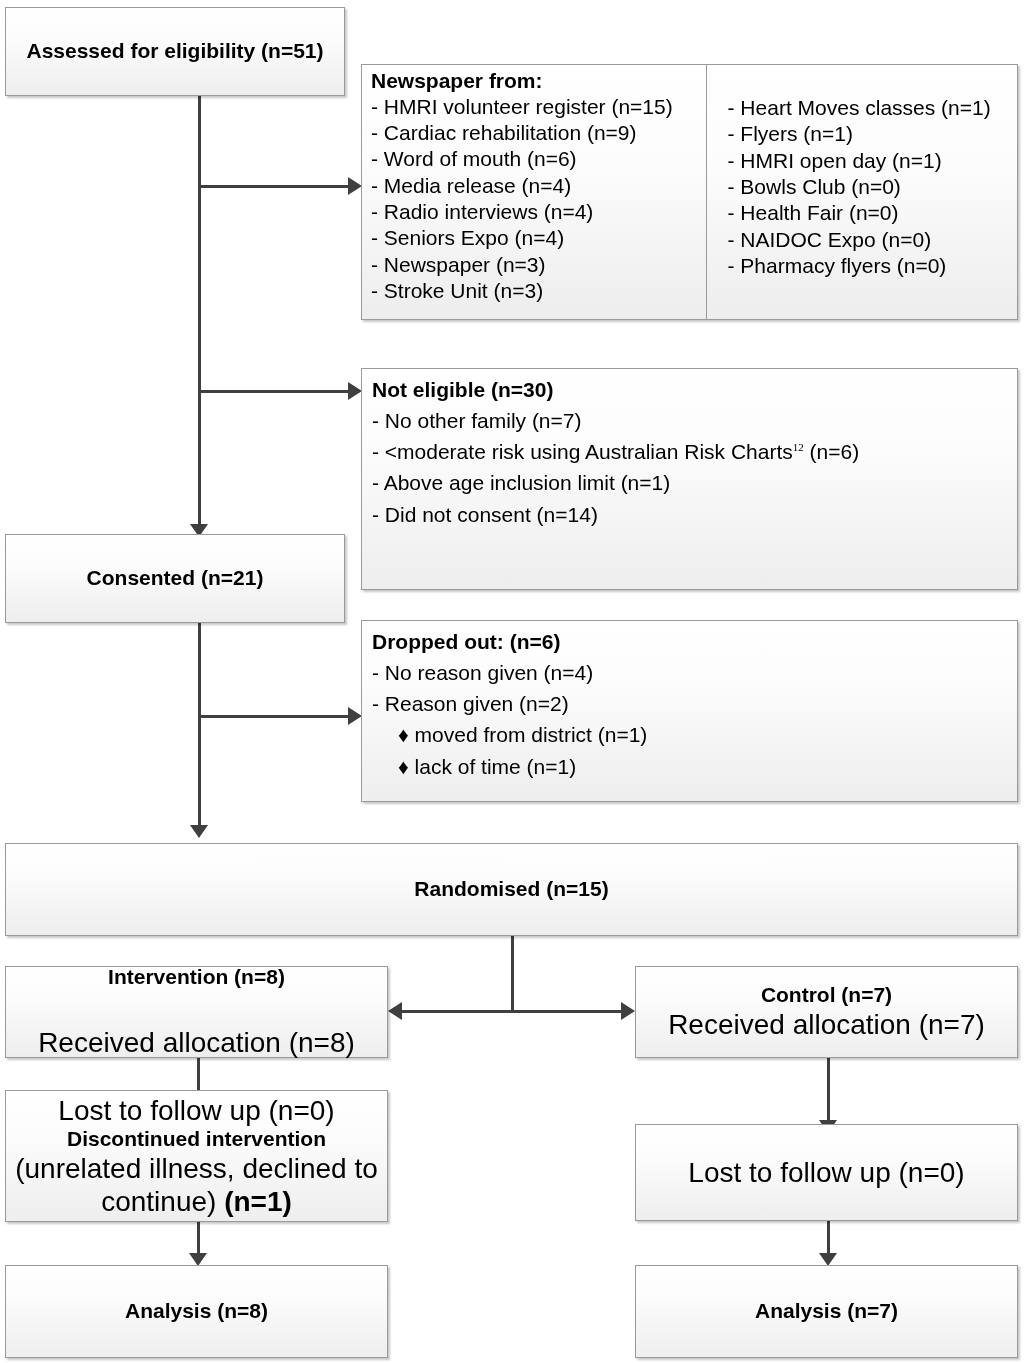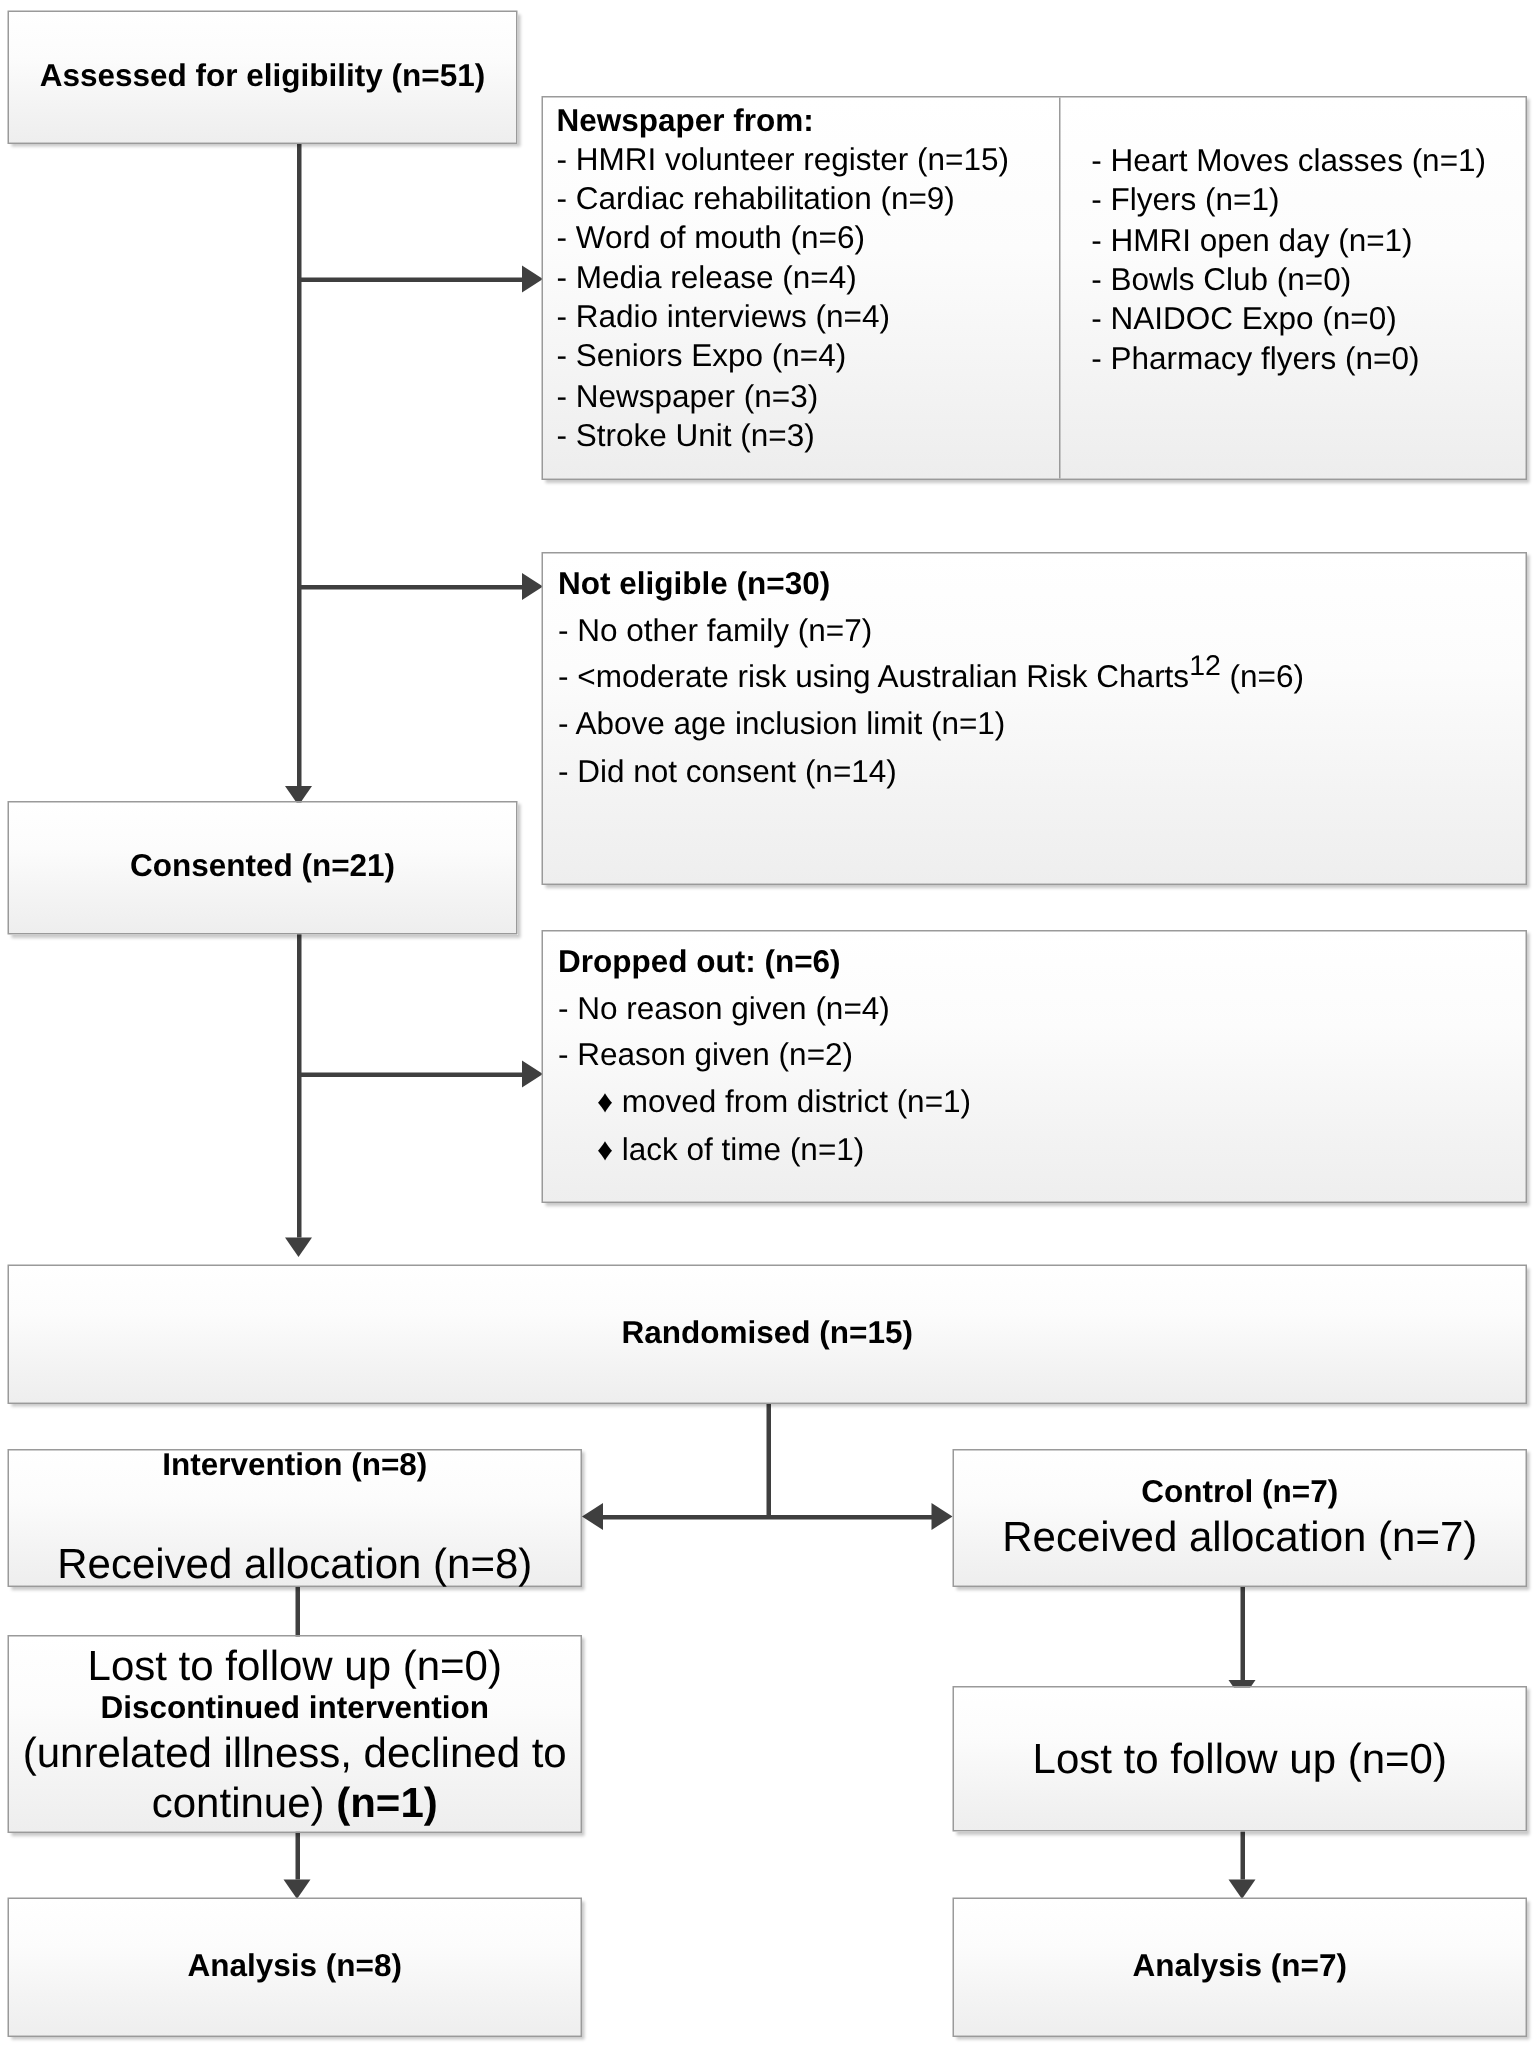--- a/index.html
+++ b/index.html
@@ -51,23 +51,24 @@
     line-height: 1.255;
     white-space: nowrap;
   }
   .sub-item {
     font-size: 21px;
     line-height: 1.255;
     white-space: nowrap;
     padding-left: 26px;
   }
   .sup {
-    font-size: 19px;
+    font-size: 11px;
     vertical-align: super;
     line-height: 0;
+    font-family: Liberation Serif, serif;
   }
   
   .resp-cols {
     position: absolute;
     box-sizing: border-box;
     border: 1px solid #9a9a9a;
     background: linear-gradient(to bottom, #ffffff 0%, #fcfcfc 40%, #f2f2f2 80%, #ededed 100%);
     box-shadow: 2px 2px 2px rgba(0,0,0,0.22);
     display: flex;
     flex-direction: row;
@@ -172,20 +173,21 @@
       <div class="line-item">- Seniors Expo (n=4)</div>
       <div class="line-item">- Newspaper (n=3)</div>
       <div class="line-item">- Stroke Unit (n=3)</div>
     </div>
     <div class="resp-col-right" style="width:304px;">
       <div class="spacer"></div>
       <div class="line-item">- Heart Moves classes (n=1)</div>
       <div class="line-item">- Flyers (n=1)</div>
       <div class="line-item">- HMRI open day (n=1)</div>
       <div class="line-item">- Bowls Club (n=0)</div>
+      <div class="line-item">- Health Fair (n=0)</div>
       <div class="line-item">- NAIDOC Expo (n=0)</div>
       <div class="line-item">- Pharmacy flyers (n=0)</div>
     </div>
   </div>
 
   <div class="box listbox" style="left:361px; top:368px; width:657px; height:222px; padding-top:9px;">
     <div class="ttl-bold">Not eligible (n=30)</div>
     <div class="line-item" style="margin-top:5px;">- No other family (n=7)</div>
     <div class="line-item" style="margin-top:5px;">
       <span>- &lt;moderate risk using Australian Risk Charts</span><span class="sup">12</span><span> (n=6)</span>

